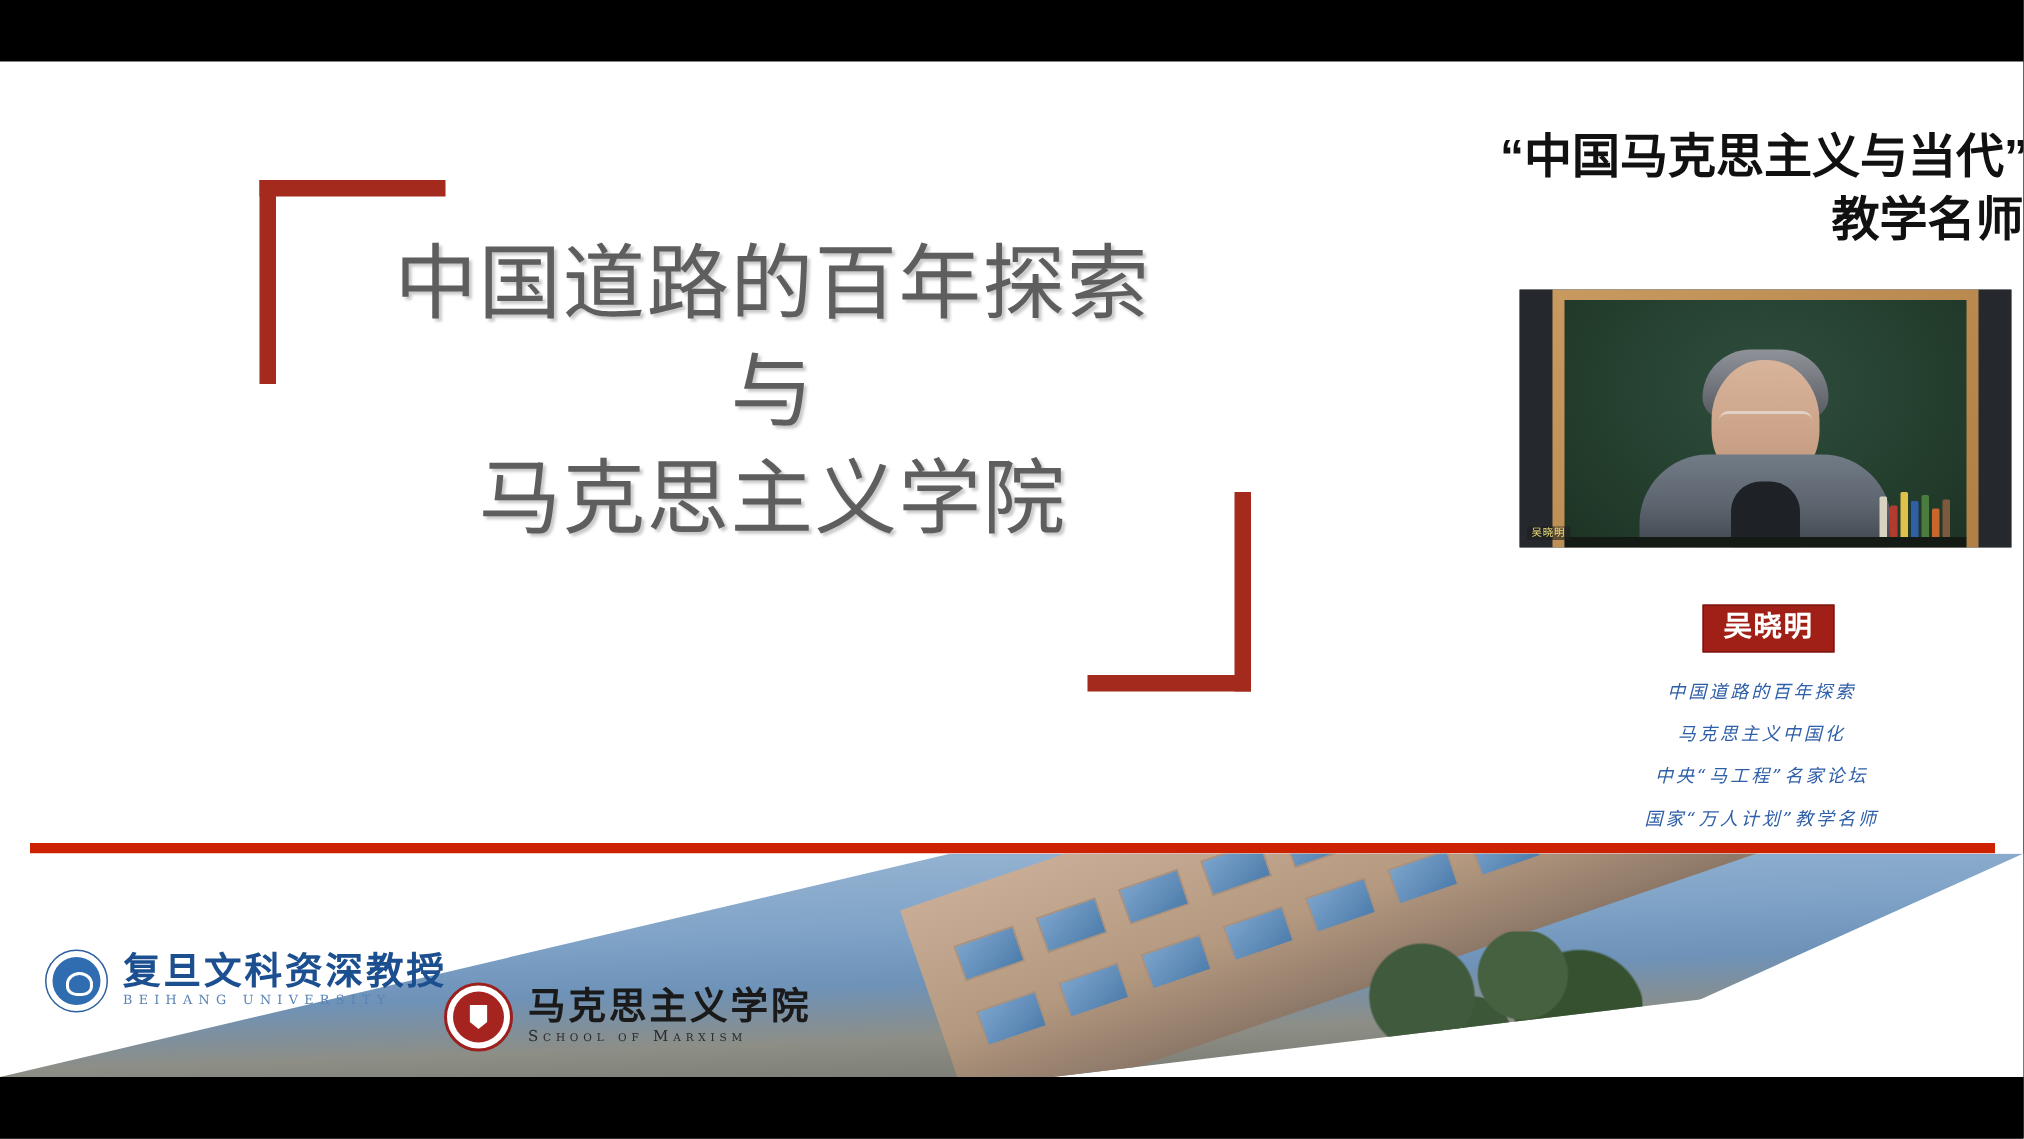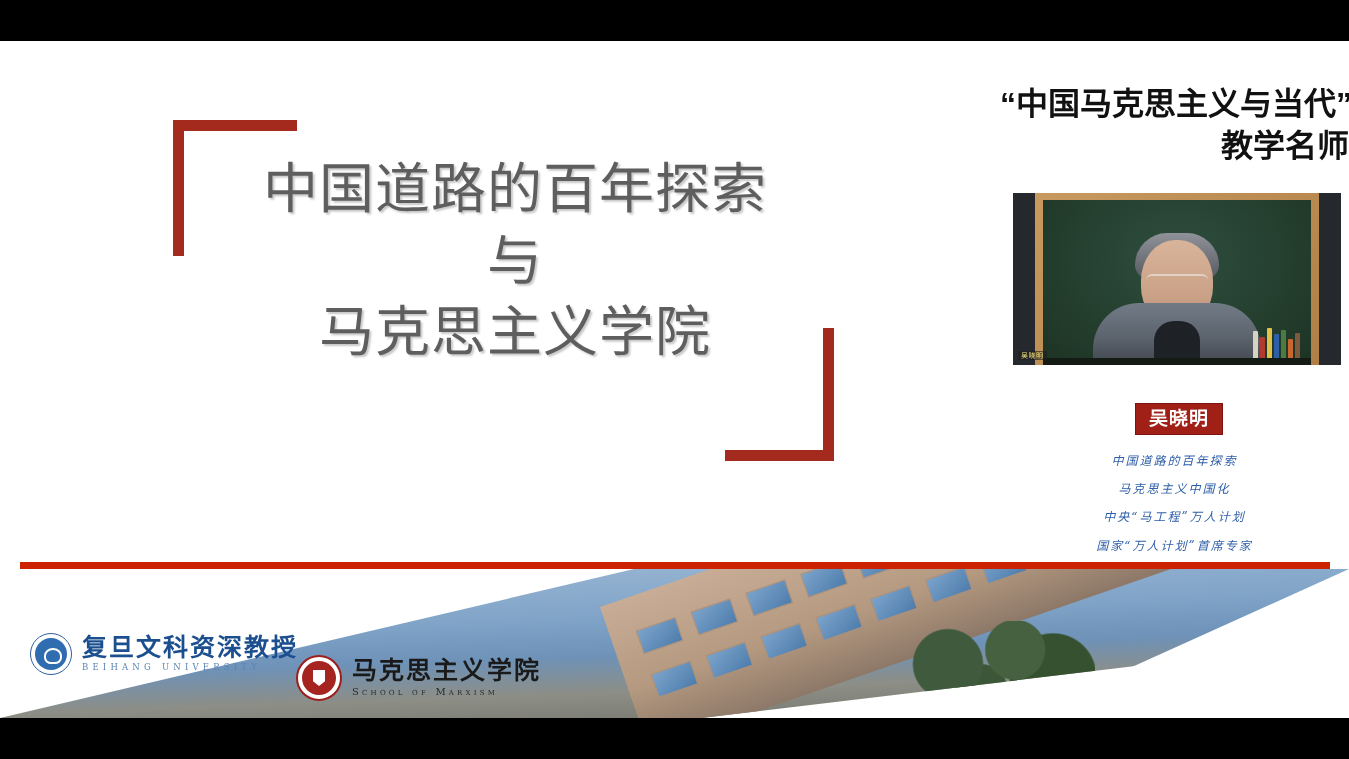--- a/index.html
+++ b/index.html
@@ -404,22 +404,22 @@
           </div>
         </div>
         <div id="video-name-tag">吴晓明</div>
       </div>
 
       <div id="name-badge">吴晓明</div>
 
       <div id="credentials">
         <span class="cline">中国道路的百年探索</span>
         <span class="cline">马克思主义中国化</span>
-        <span class="cline">中央“马工程”万人计划</span>
-        <span class="cline">国家“万人计划”首席专家</span>
+        <span class="cline">中央“马工程”名家论坛</span>
+        <span class="cline">国家“万人计划”教学名师</span>
       </div>
     </div>
 
     <div id="red-rule"></div>
 
     <div id="bottom-band">
       <div id="campus-photo">
         <div id="campus-building">
             <div class="cwin" style="left: 26px; top: 34px;"></div>
             <div class="cwin" style="left: 84px; top: 34px;"></div>

